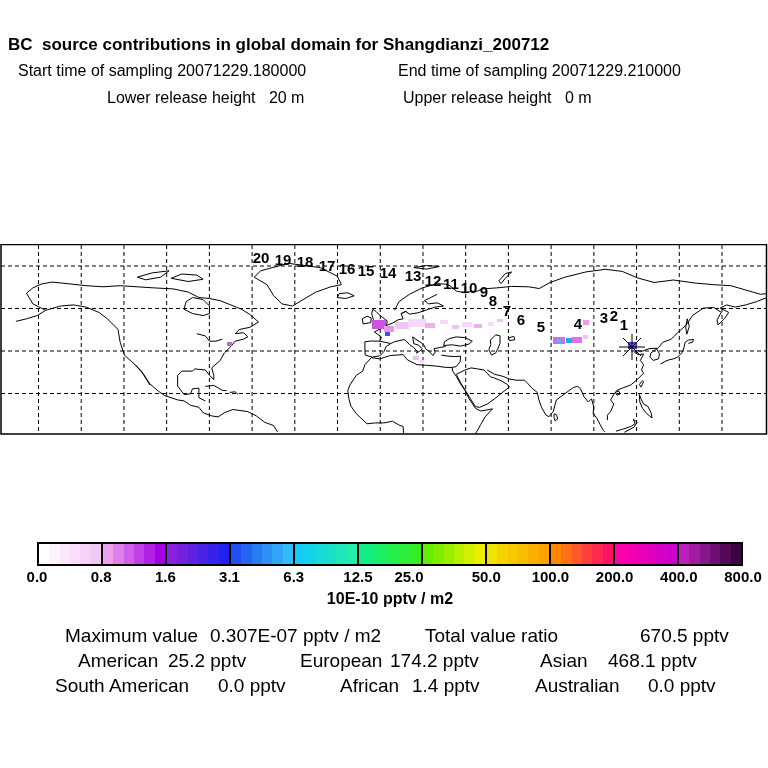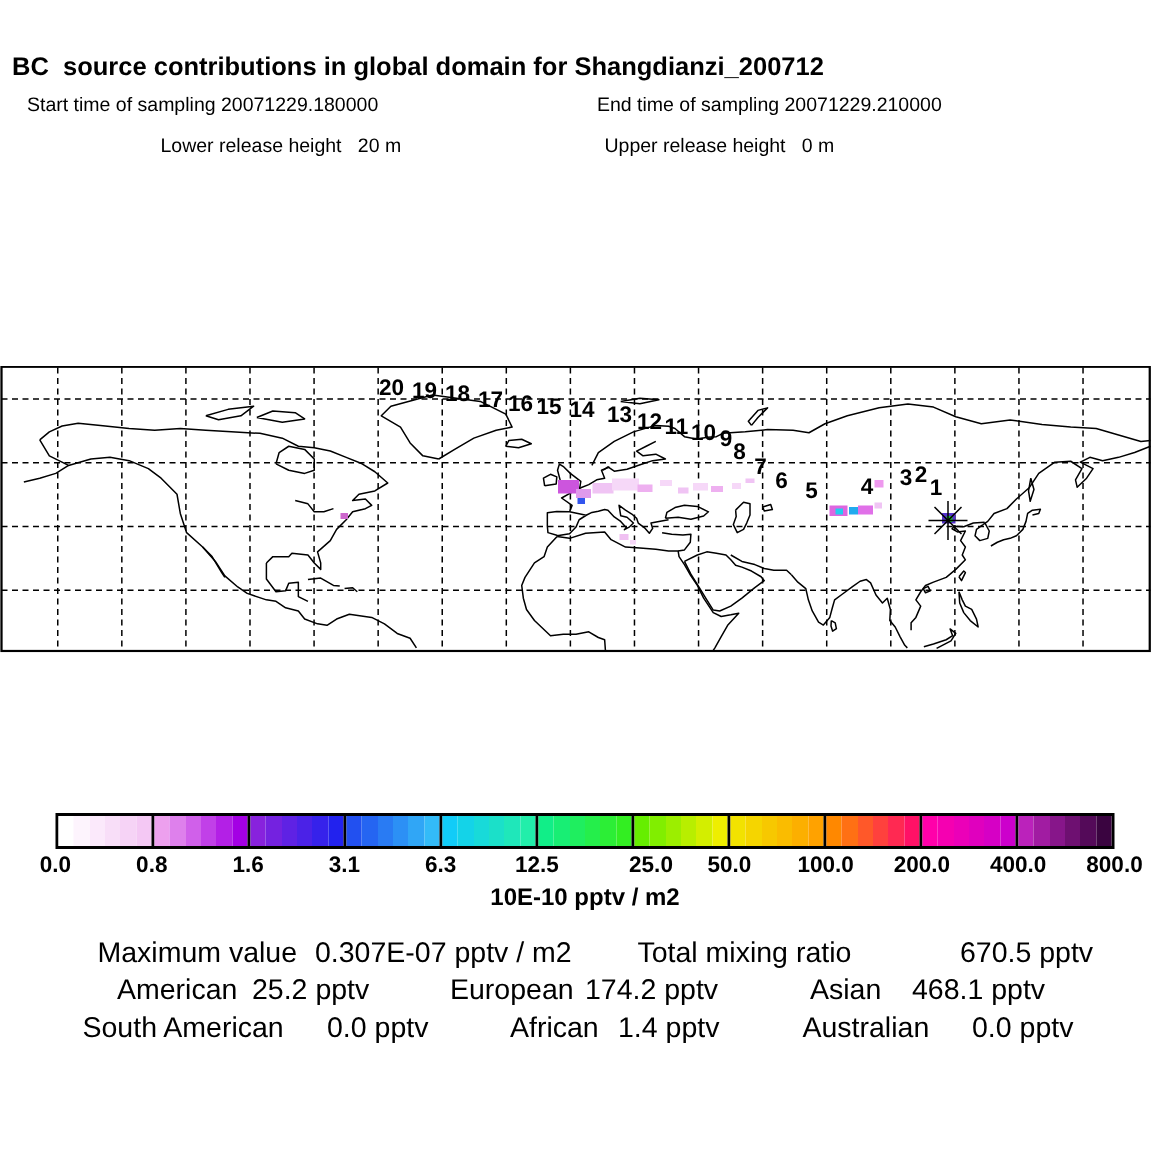--- a/index.html
+++ b/index.html
@@ -1,20 +1,20 @@
 <!DOCTYPE html>
 <html><head>
 <meta charset="utf-8">
 <style>
   html,body{margin:0;padding:0;background:#fff;}
   .page{position:relative;width:768px;height:768px;background:#fff;overflow:hidden;
         font-family:"Liberation Sans","DejaVu Sans",sans-serif;color:#000;margin-top:29px;}
   .txt{position:absolute;white-space:pre;}
   .title{font-size:17px;font-weight:bold;}
-  .sub{font-size:13px;}
+  .sub{font-size:16px;}
   .stat{font-size:19px;}
   #mapsvg{position:absolute;left:0;top:215px;}
   #colorbar{position:absolute;left:37px;top:513px;width:706px;height:24px;
             border:2px solid #000;display:flex;box-sizing:border-box;}
   .seg{flex:1;display:flex;}
   .seg + .seg{border-left:2px solid #000;}
   .cell{flex:1;}
   #cbticks{position:absolute;left:0;top:539px;width:768px;height:18px;}
   .tick{position:absolute;transform:translateX(-50%);font-size:15px;font-weight:bold;white-space:nowrap;}
   .unit{font-size:16px;font-weight:bold;transform:translateX(-50%);text-align:right;}
@@ -244,32 +244,32 @@
         <div class="cell" style="background: rgb(58, 4, 64);"></div>
       </div>
     </div>
   <div id="cbticks">
       <span class="tick" style="left: 37px;">0.0</span>
       <span class="tick" style="left: 101.182px;">0.8</span>
       <span class="tick" style="left: 165.364px;">1.6</span>
       <span class="tick" style="left: 229.545px;">3.1</span>
       <span class="tick" style="left: 293.727px;">6.3</span>
       <span class="tick" style="left: 357.909px;">12.5</span>
-      <span class="tick" style="left: 434px;">25.0</span>
+      <span class="tick" style="left: 409px;">25.0</span>
       <span class="tick" style="left: 486.273px;">50.0</span>
       <span class="tick" style="left: 550.455px;">100.0</span>
       <span class="tick" style="left: 614.636px;">200.0</span>
       <span class="tick" style="left: 678.818px;">400.0</span>
       <span class="tick" style="left: 743px;">800.0</span>
     </div>
   <div class="txt unit" style="left:390px;top:561px">10E-10 pptv / m2</div>
 
   <div class="txt stat" style="left:65px;top:596px">Maximum value</div>
   <div class="txt stat" style="left:210px;top:596px">0.307E-07 pptv / m2</div>
-  <div class="txt stat" style="left:425px;top:596px">Total mixing ratio</div>
+  <div class="txt stat" style="left:425px;top:596px">Total value ratio</div>
   <div class="txt stat" style="left:640px;top:596px">670.5 pptv</div>
 
   <div class="txt stat" style="left:78px;top:621px">American</div>
   <div class="txt stat" style="left:168px;top:621px">25.2 pptv</div>
   <div class="txt stat" style="left:300px;top:621px">European</div>
   <div class="txt stat" style="left:390px;top:621px">174.2 pptv</div>
   <div class="txt stat" style="left:540px;top:621px">Asian</div>
   <div class="txt stat" style="left:608px;top:621px">468.1 pptv</div>
 
   <div class="txt stat" style="left:55px;top:646px">South American</div>

